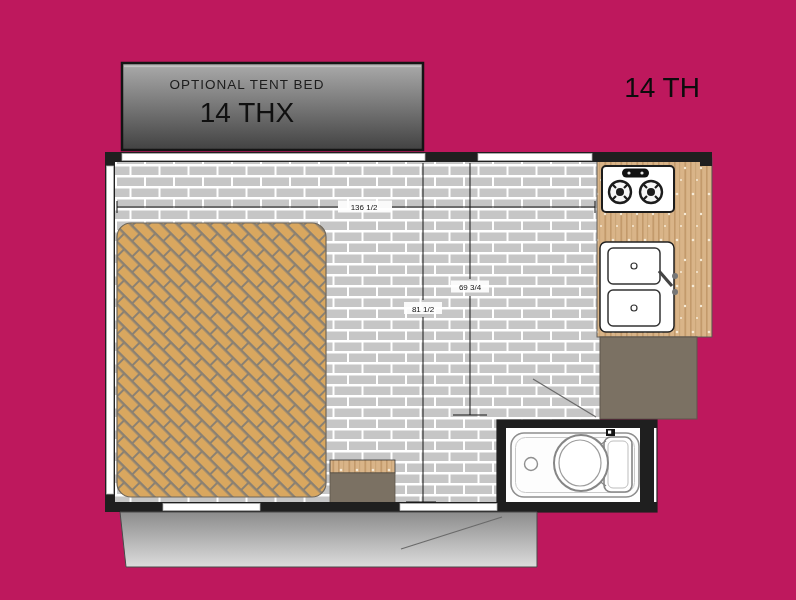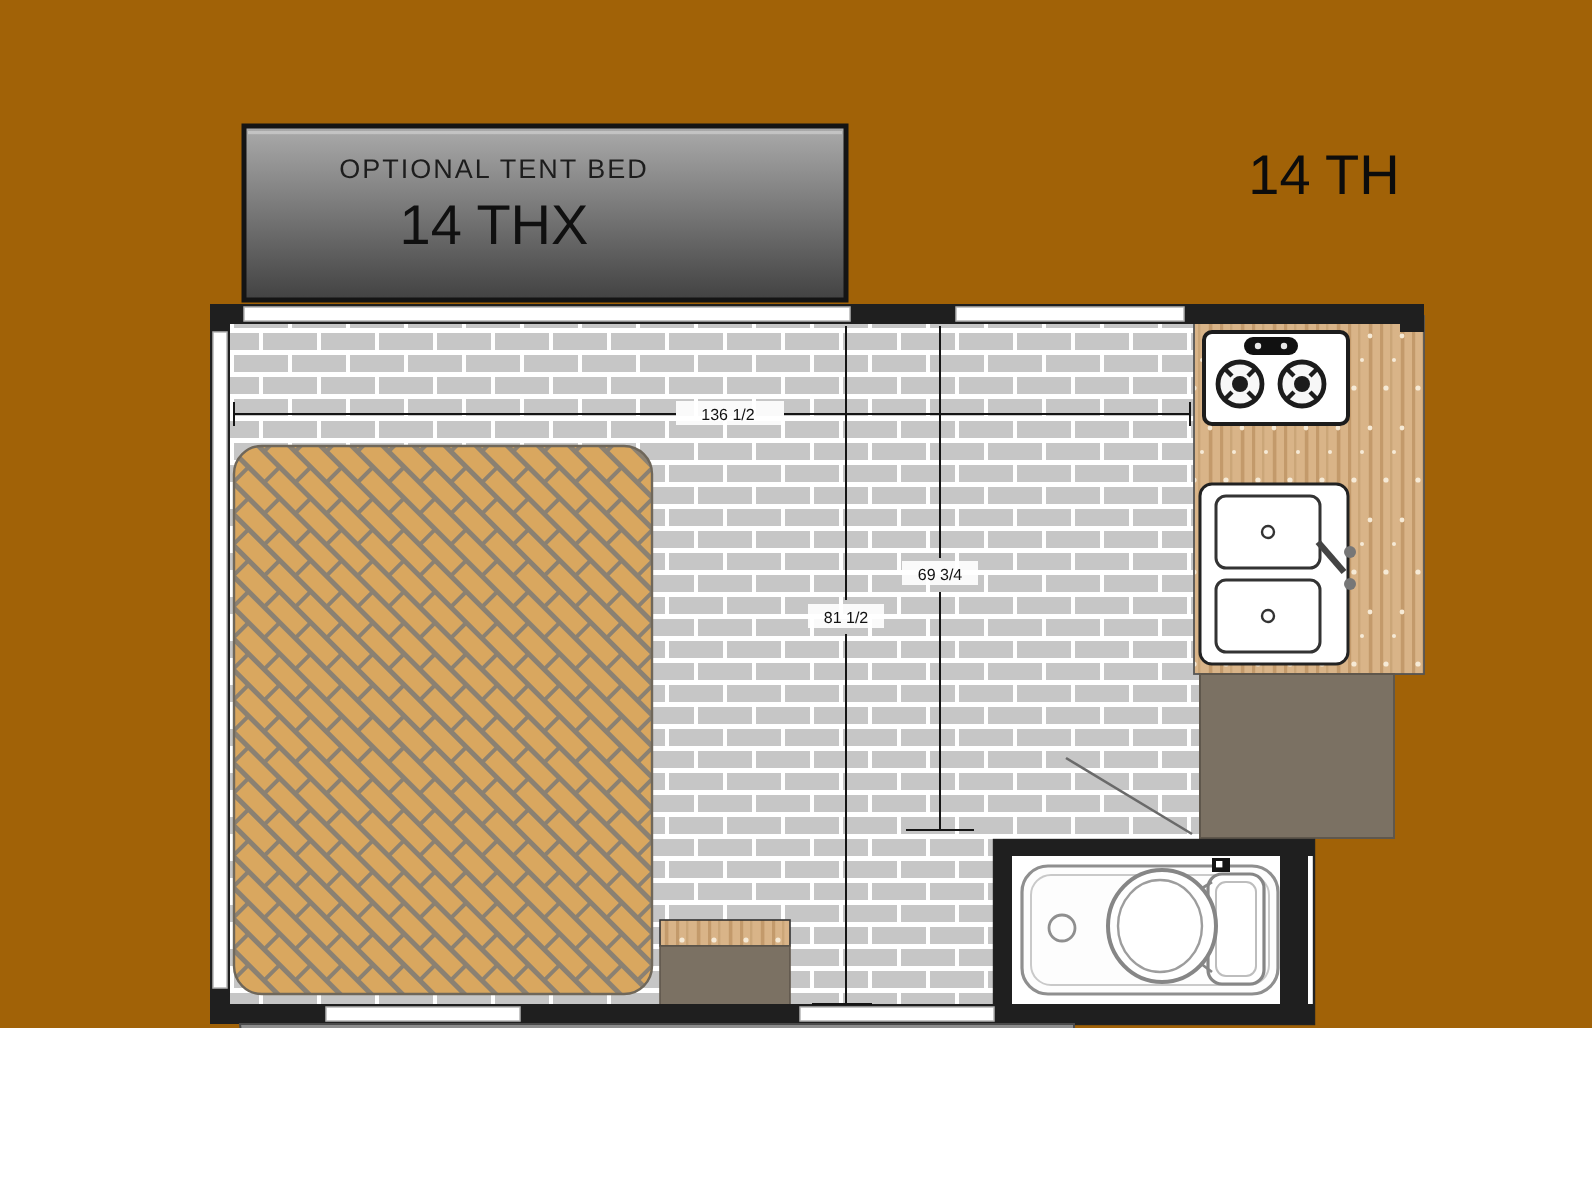--- a/index.html
+++ b/index.html
@@ -1,16 +1,16 @@
 <!DOCTYPE html>
 <html><head>
 <meta charset="utf-8">
 <style>
   html,body{margin:0;padding:0;background:#ffffff;}
-  .canvas{position:relative;width:796px;height:514px;background:#a16207;overflow:hidden;
+  .canvas{position:relative;width:796px;height:600px;background:#be185d;overflow:hidden;
           font-family:"Liberation Sans",sans-serif;}
   svg{position:absolute;left:0;top:0;}
   text{font-family:"Liberation Sans",sans-serif;fill:#111;}
   .tent-line1{font-size:13.5px;letter-spacing:1px;fill:#1d1d1d;}
   .tent-line2{font-size:28px;fill:#101010;}
   .plan-title{font-size:28px;fill:#0c0c0c;}
   .dim{font-size:8px;fill:#111;}
   .wall{fill:#1f1f1f;}
   .win{fill:#ffffff;stroke:#b5b5b5;stroke-width:0.75;}
   .dimline{stroke:#151515;stroke-width:1;fill:none;}

